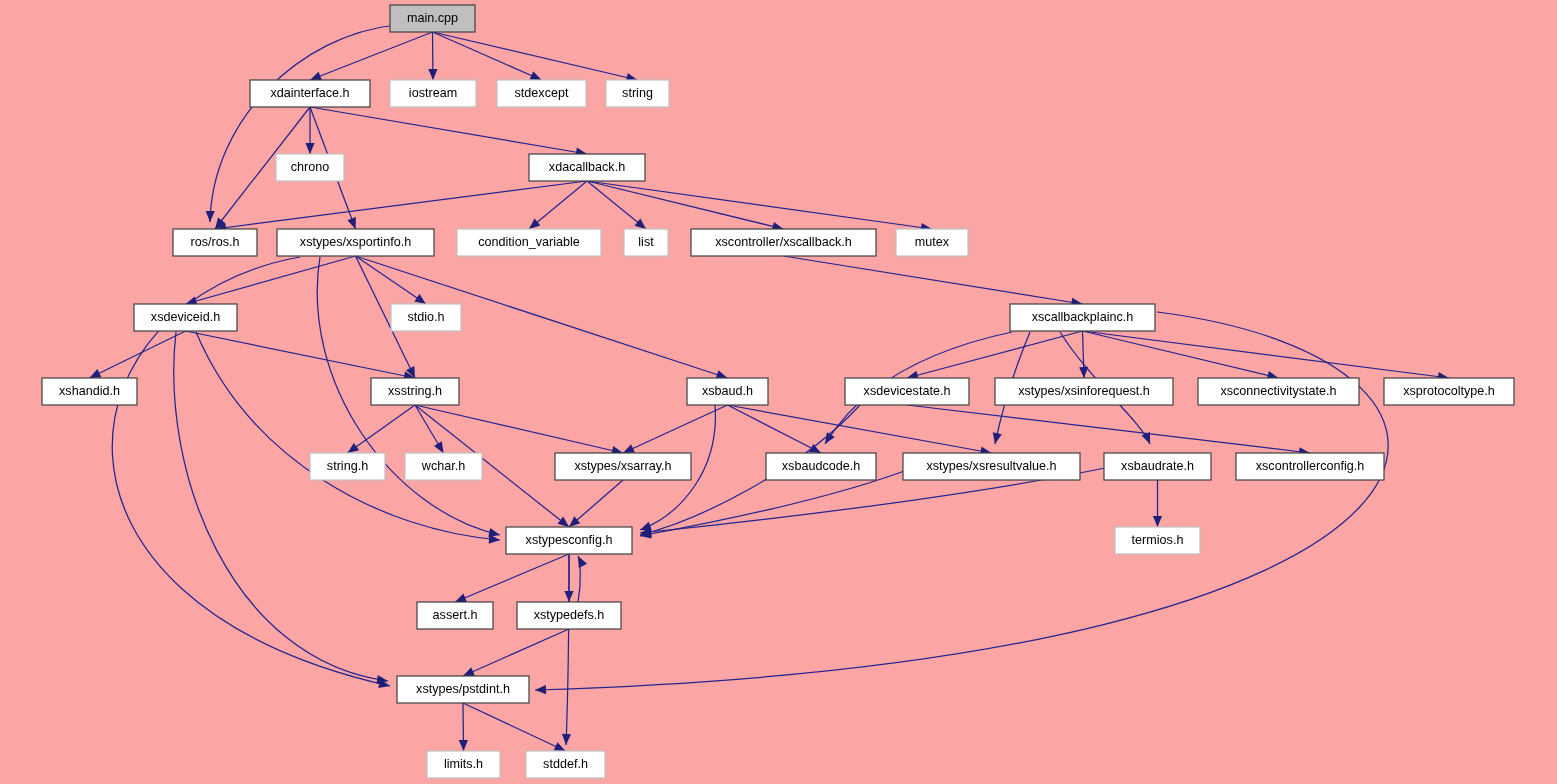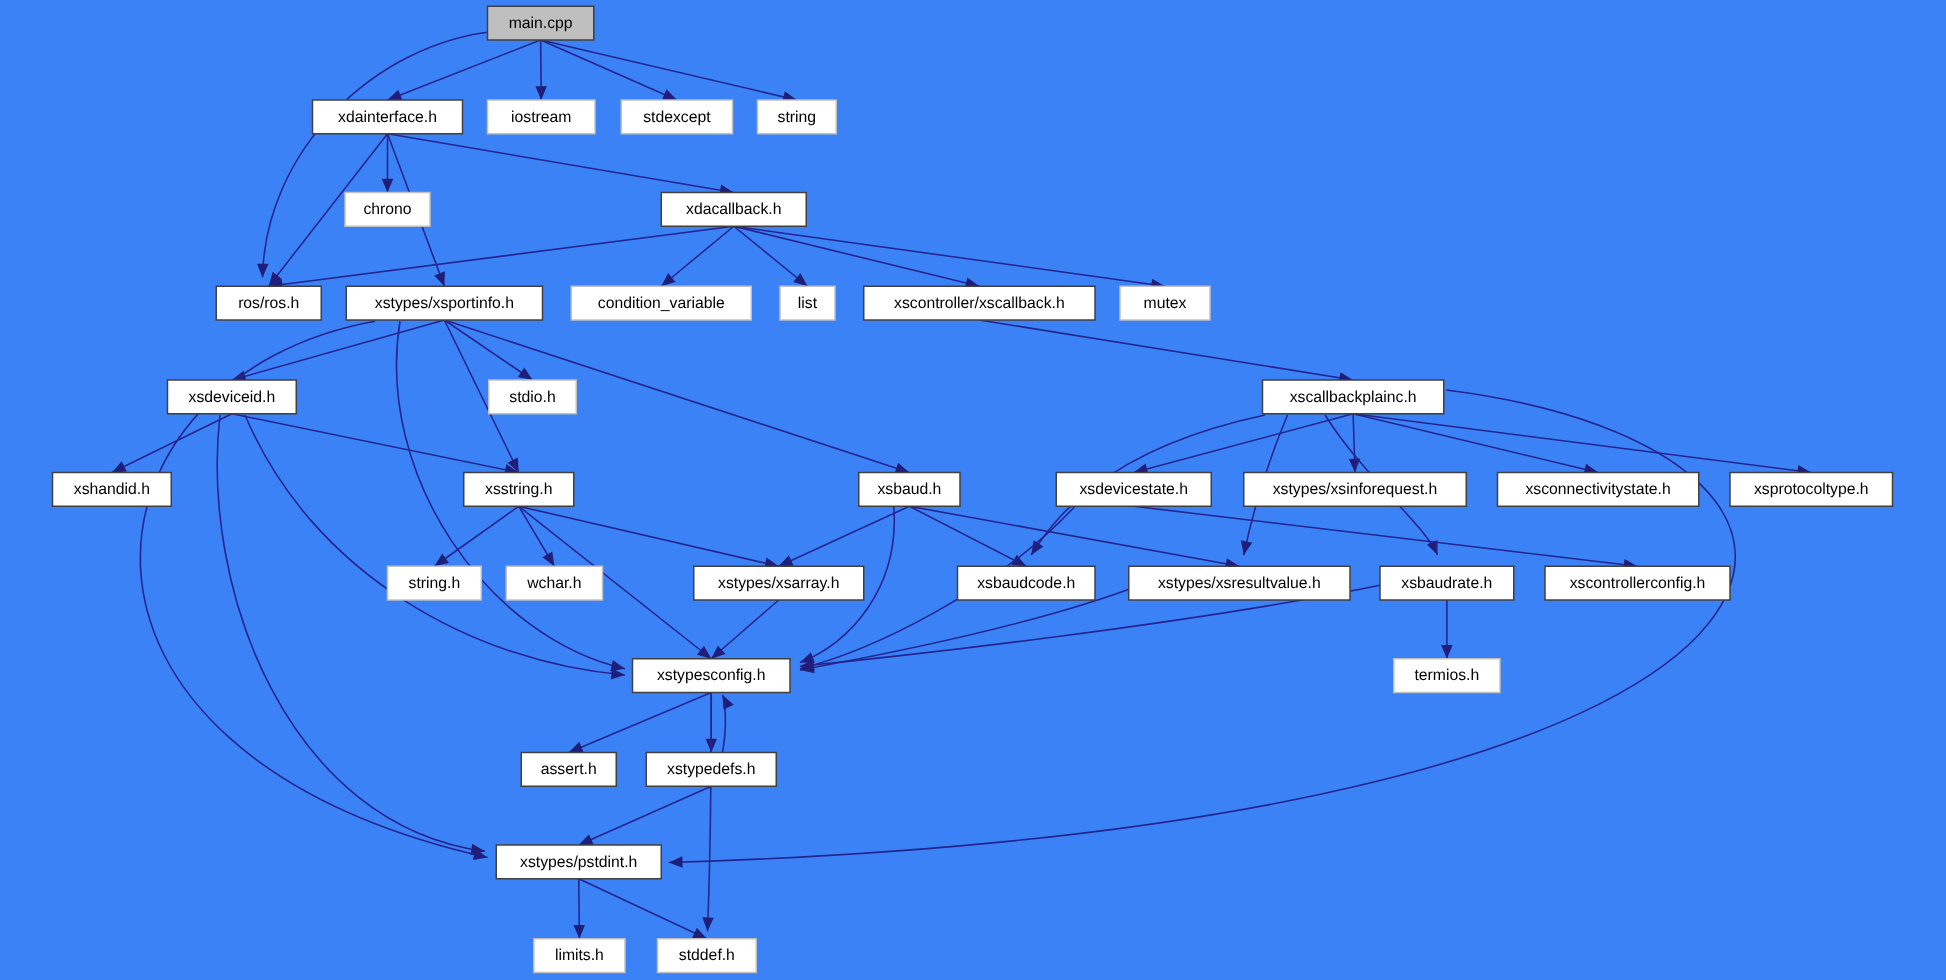--- a/index.html
+++ b/index.html
@@ -1,17 +1,17 @@
 <!DOCTYPE html>
 <html><head>
 <meta charset="utf-8">
 <style>
   html,body{margin:0;padding:0;background:#ffffff;}
   body{font-family:"Liberation Sans","DejaVu Sans",sans-serif;}
-  #canvas{position:relative;width:1557px;height:784px;background:#3b82f6;overflow:hidden;}
+  #canvas{position:relative;width:1557px;height:784px;background:#fca5a5;overflow:hidden;}
   svg#graph{position:absolute;left:0;top:0;width:1557px;height:784px;}
   .node-rect{stroke-width:1.2px;}
   .node-label{font-size:12.6px;fill:#000;dominant-baseline:middle;text-anchor:middle;font-family:"Liberation Sans","DejaVu Sans",sans-serif;}
   .edge{fill:none;stroke:#24248f;stroke-width:1.25px;}
   .arrow{fill:#1f1f7a;stroke:none;}
 </style>
 </head>
 <body>
 
 <div id="canvas">

